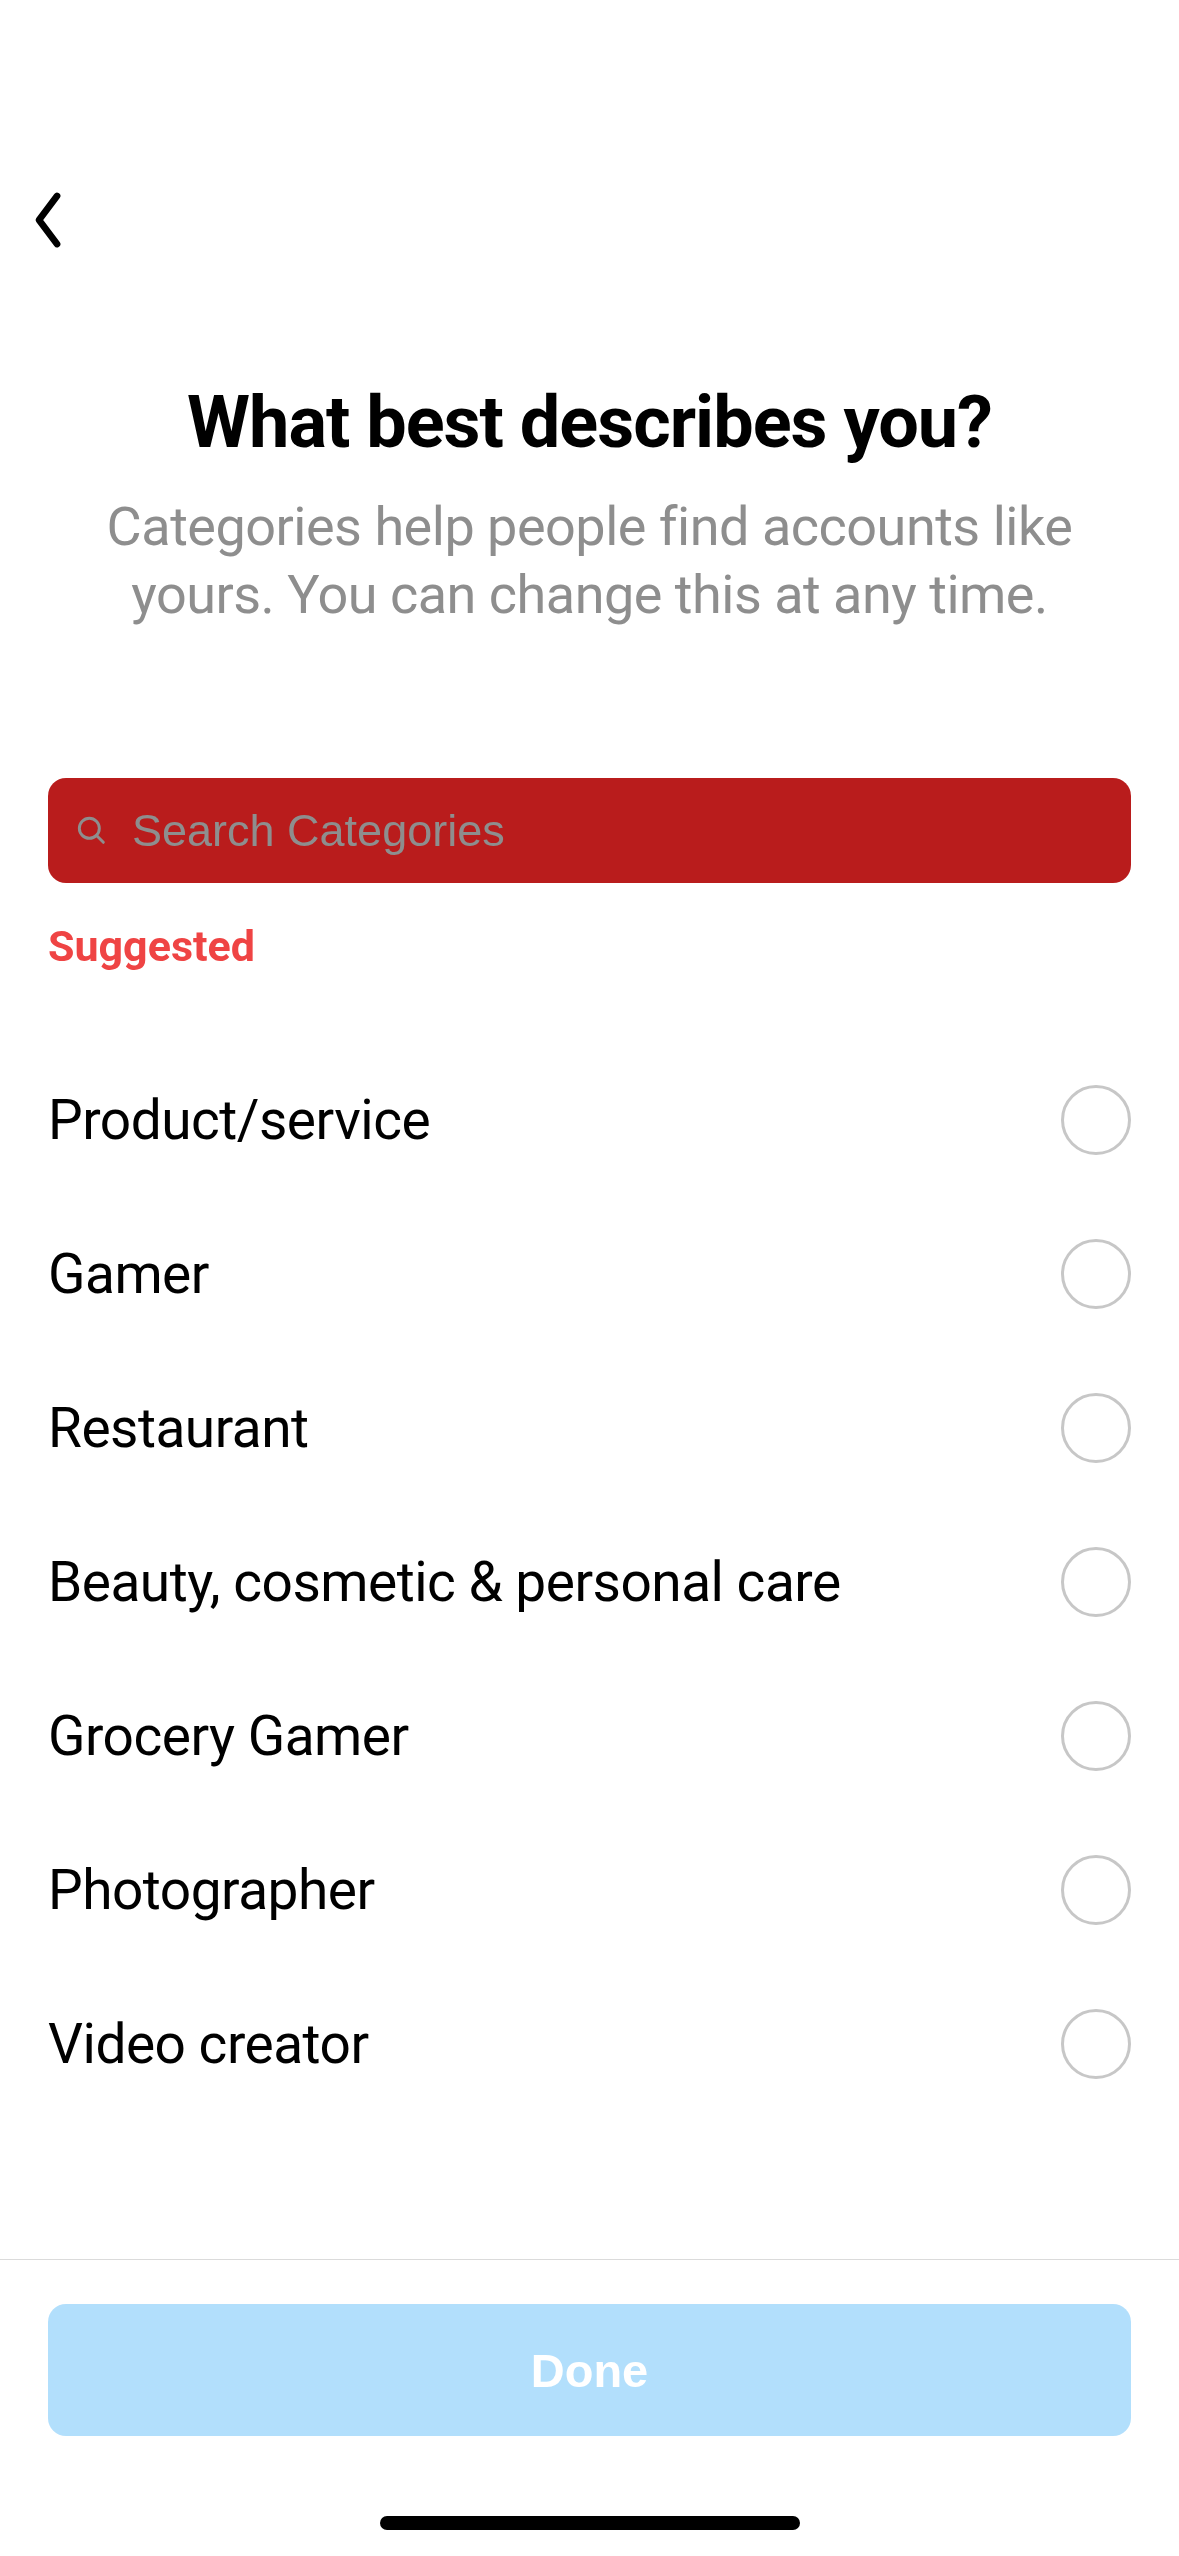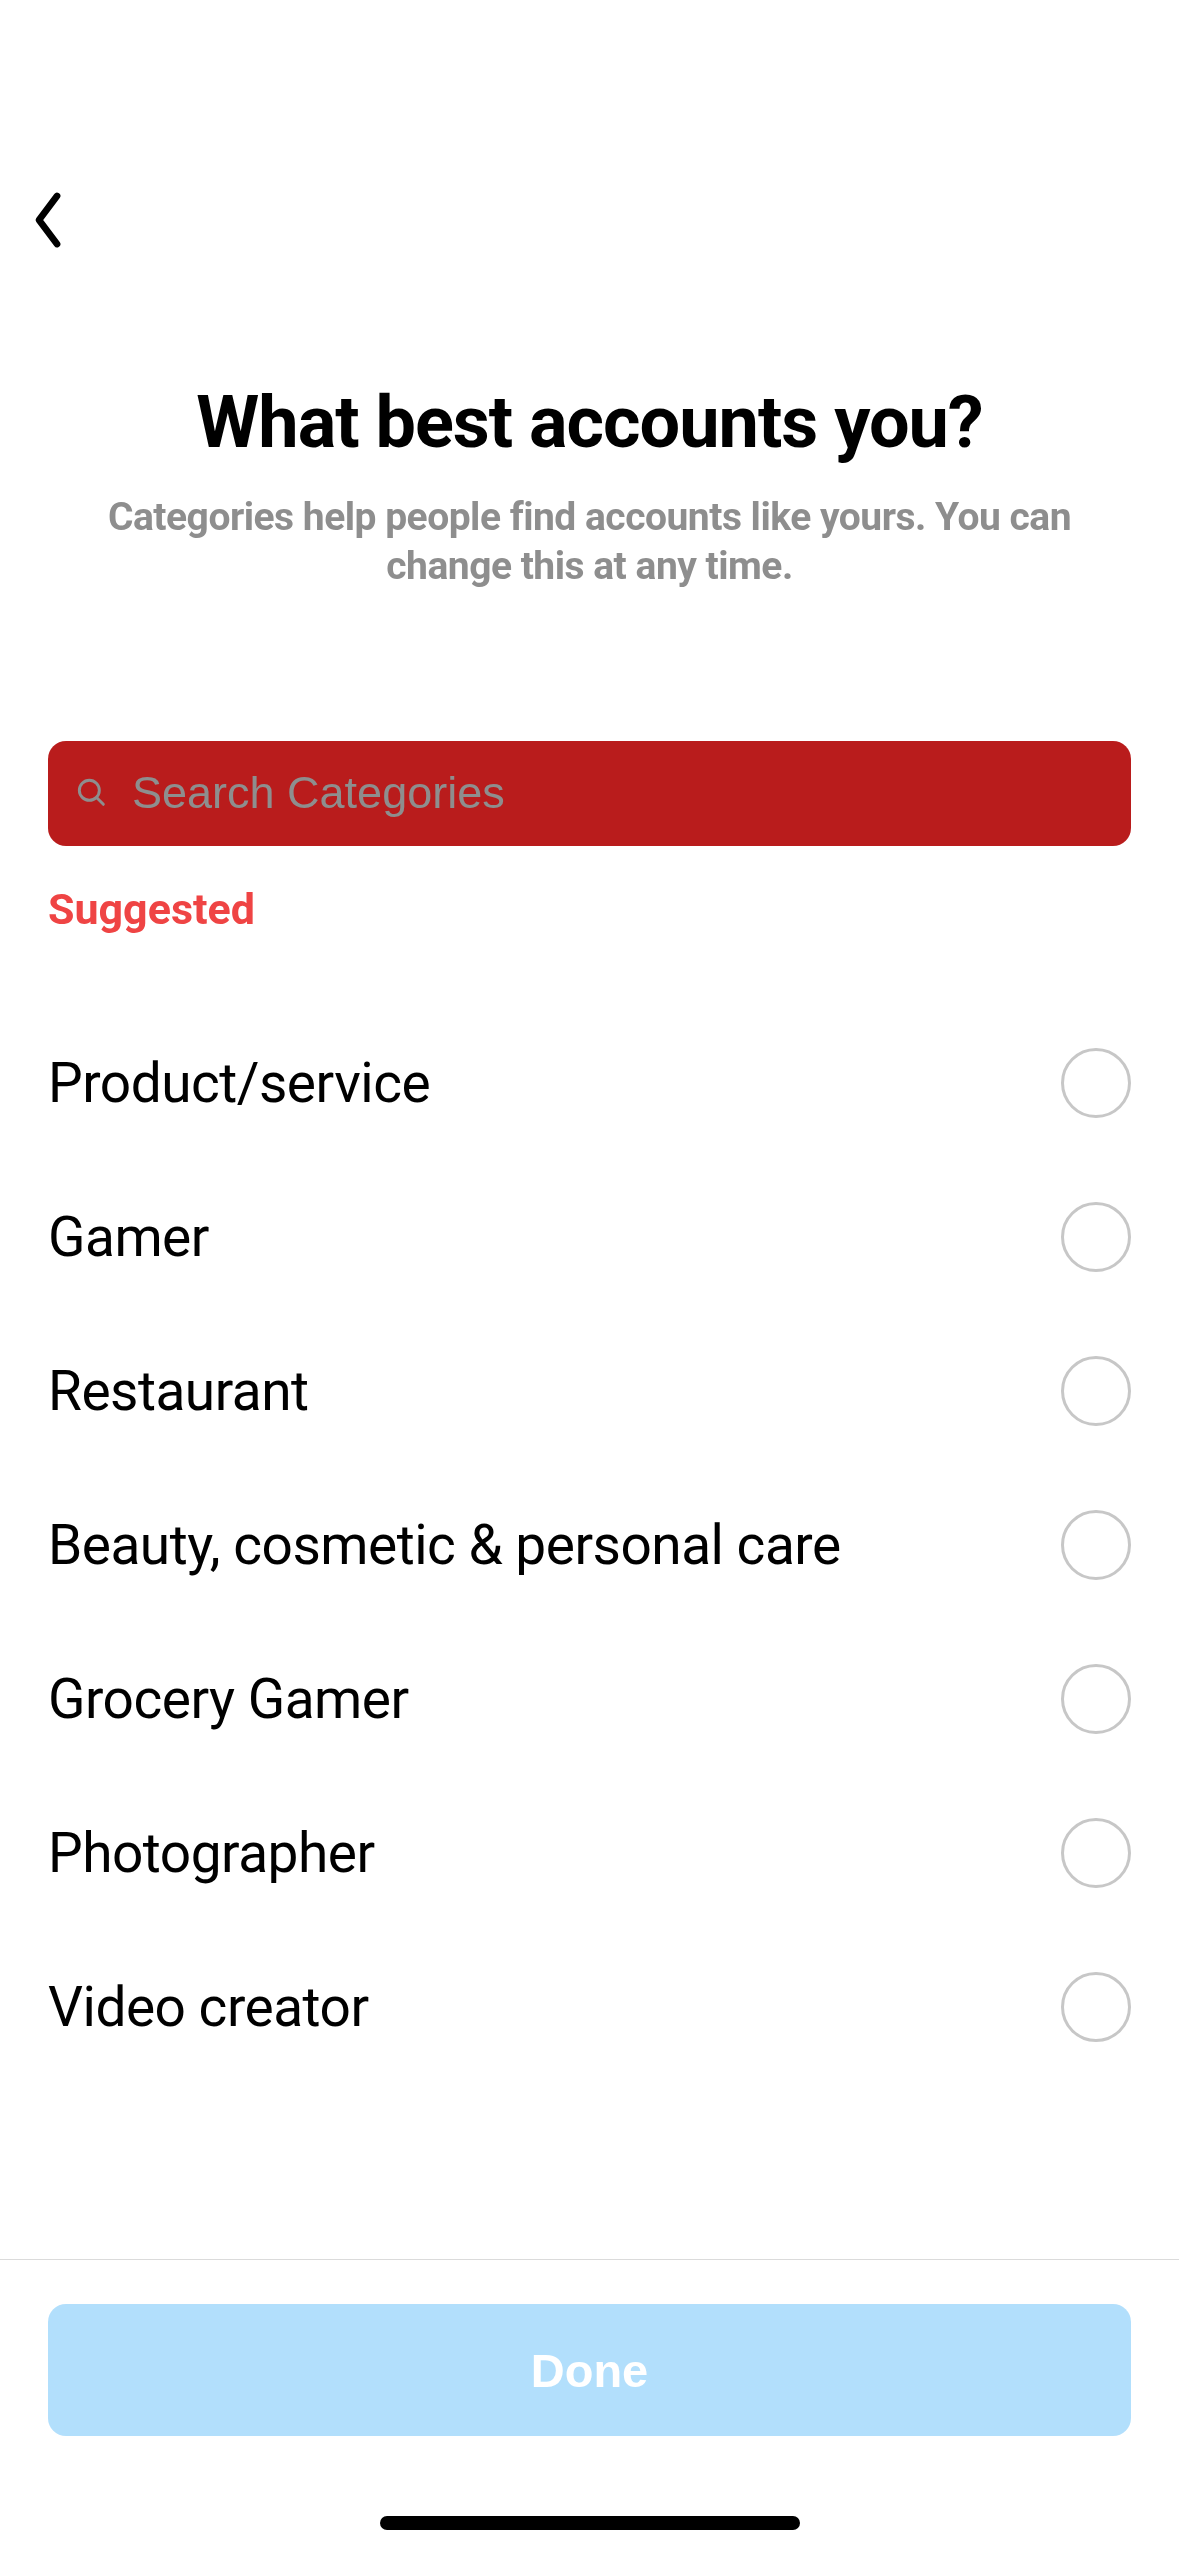--- a/index.html
+++ b/index.html
@@ -37,22 +37,22 @@
       text-align: center;
     }
     .title {
       font-size: 72px;
       font-weight: 700;
       color: #000;
       letter-spacing: -1px;
       margin-bottom: 28px;
     }
     .subtitle {
-      font-size: 39px;
-      font-weight: 700;
+      font-size: 54px;
+      font-weight: 400;
       color: #8e8e8e;
       line-height: 1.25;
       letter-spacing: -0.5px;
     }
     .search-container {
       padding: 150px 48px 0 48px;
     }
     .search-box {
       background: #b91c1c;
       border-radius: 18px;
@@ -144,21 +144,21 @@
 
 <div class="header">
   <div class="back-button">
     <svg viewBox="0 0 24 40" fill="none" stroke="#000" stroke-width="4.5" stroke-linecap="round" stroke-linejoin="round">
       <polyline points="18,4 6,20 18,36"></polyline>
     </svg>
   </div>
 </div>
 
 <div class="intro">
-  <h1 class="title">What best accounts you?</h1>
+  <h1 class="title">What best describes you?</h1>
   <p class="subtitle">Categories help people find accounts like yours. You can change this at any time.</p>
 </div>
 
 <div class="search-container">
   <div class="search-box">
     <svg class="search-icon" viewBox="0 0 24 24" fill="none" stroke="#8e8e8e" stroke-width="2.2">
       <circle cx="10" cy="10" r="7.5"></circle>
       <line x1="20.5" y1="20.5" x2="15.4" y2="15.4" stroke-linecap="round"></line>
     </svg>
     <input class="search-input" type="text" placeholder="Search Categories" style="">

